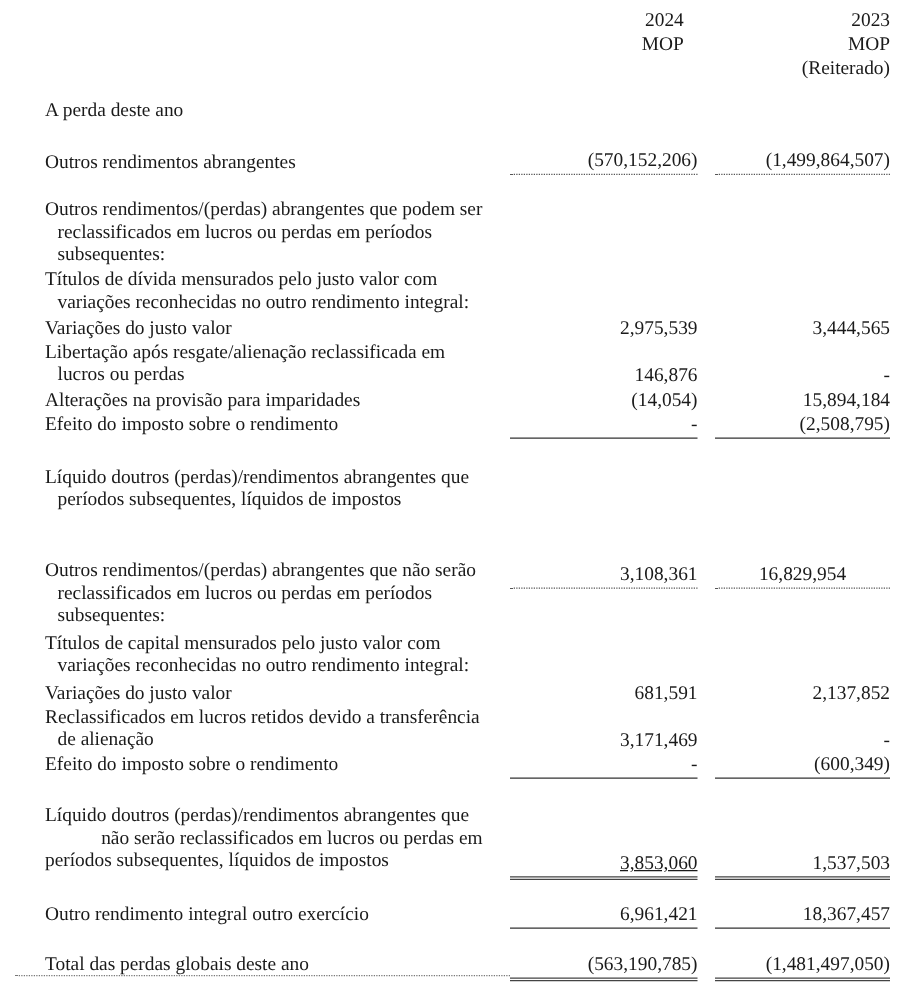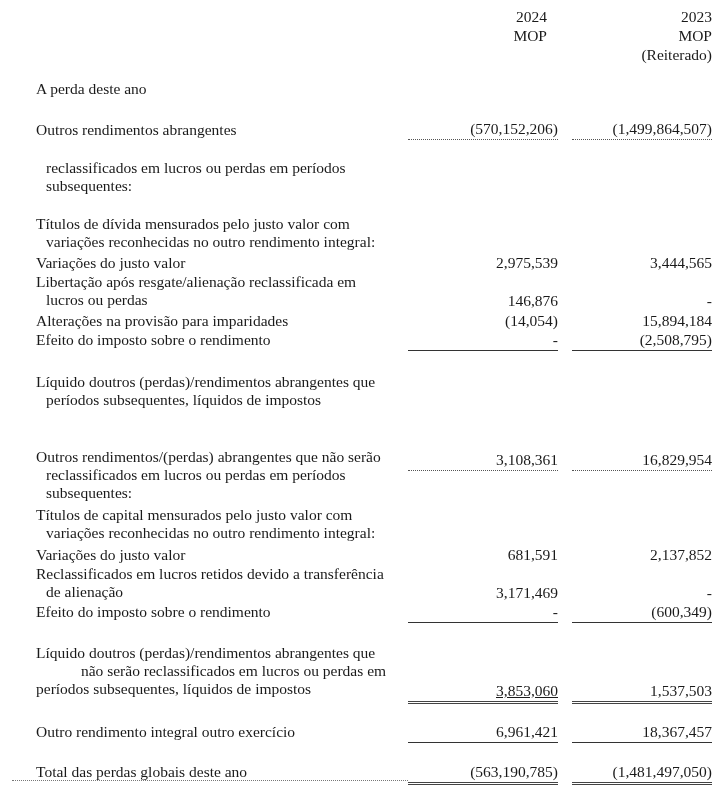--- a/index.html
+++ b/index.html
@@ -77,20 +77,21 @@
   <div class="num c1 u-dot">(570,152,206)</div>
   <div class="num c2 u-dot">(1,499,864,507)</div>
 </div>
 
 <div class="row" style="top:121px;">
   <div class="lbl">Outros rendimentos abrangentes</div>
 </div>
 
 <div class="row" style="top:159px;">
   <div class="lbl">
+    <span>Outros rendimentos/(perdas) abrangentes que podem ser</span>
     <span class="ind">reclassificados em lucros ou perdas em períodos</span>
     <span class="ind">subsequentes:</span>
   </div>
 </div>
 
 <div class="row" style="top:215px;">
   <div class="lbl">
     <span>Títulos de dívida mensurados pelo justo valor com</span>
     <span class="ind">variações reconhecidas no outro rendimento integral:</span>
   </div>
@@ -122,21 +123,21 @@
   <div class="num c1 u-solid">-</div>
   <div class="num c2 u-solid">(2,508,795)</div>
 </div>
 
 <div class="row" style="top:373px;">
   <div class="lbl">
     <span>Líquido doutros (perdas)/rendimentos abrangentes que</span>
     <span class="ind">períodos subsequentes, líquidos de impostos</span>
   </div>
   <div class="num c1 u-dot" style="top:38px;">3,108,361</div>
-  <div class="num c2 u-dot" style="top:38px;">16,829,954</div>
+  <div class="num c2 u-dot" style="top:38px;text-align:center;">16,829,954</div>
 </div>
 
 <div class="row" style="top:448px;">
   <div class="lbl">
     <span>Outros rendimentos/(perdas) abrangentes que não serão</span>
     <span class="ind">reclassificados em lucros ou perdas em períodos</span>
     <span class="ind">subsequentes:</span>
   </div>
 </div>
 

